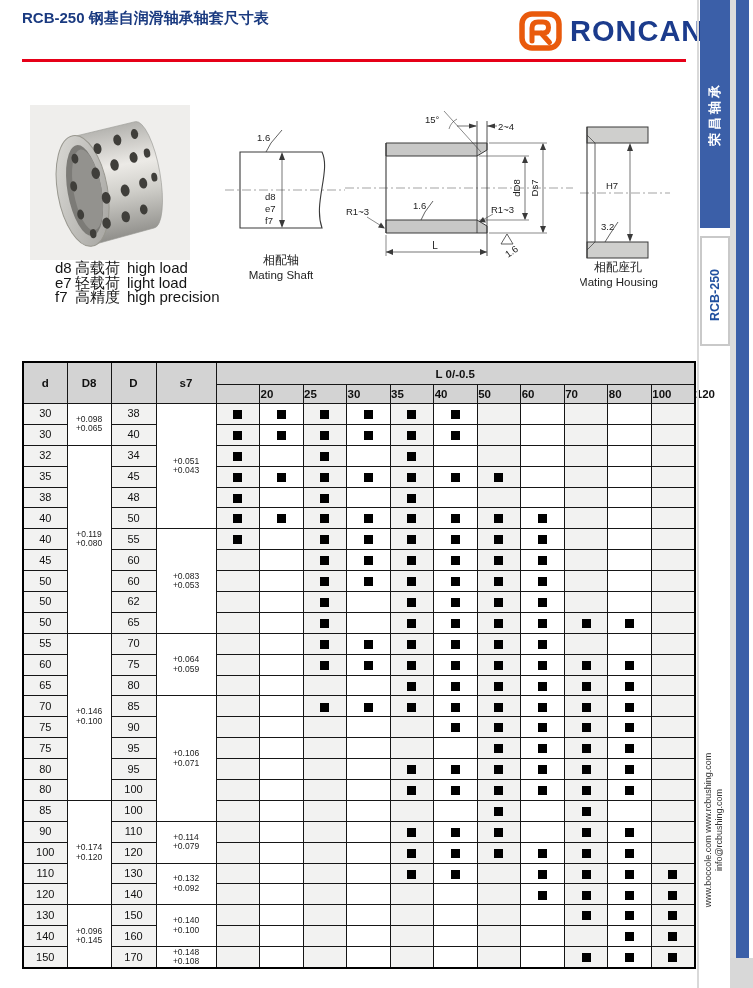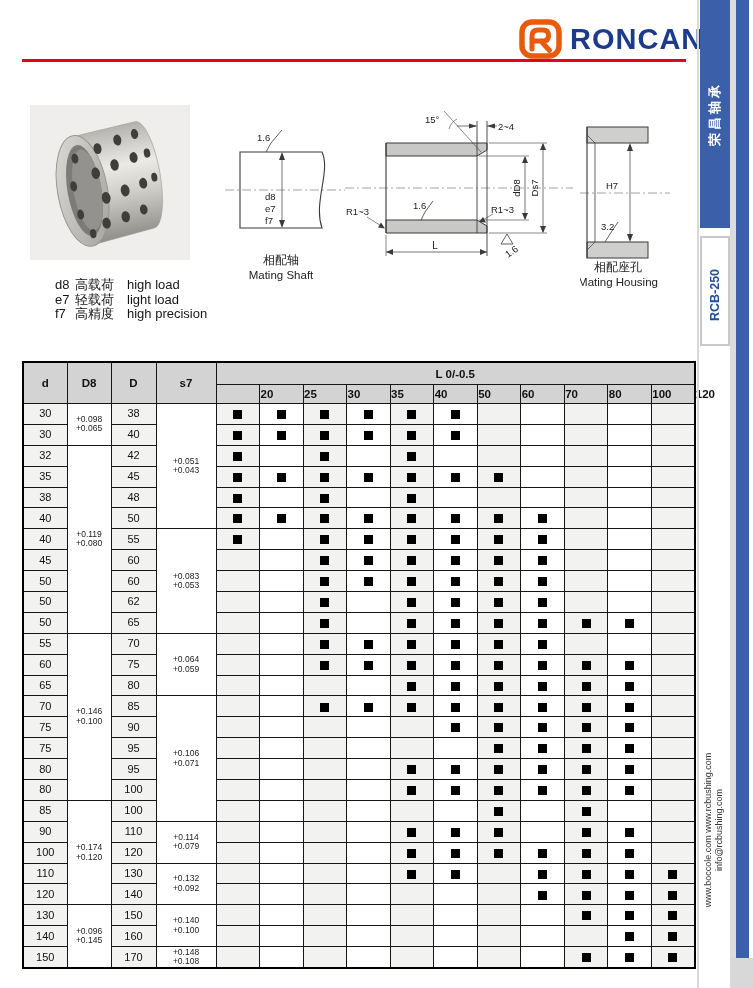--- a/index.html
+++ b/index.html
@@ -4,25 +4,25 @@
 <style>
   html,body { margin:0; padding:0; background:#fff; }
   #page {
     position:relative; width:753px; height:988px; overflow:hidden;
     background:#fff; font-family:"Liberation Sans","DejaVu Sans",sans-serif;
   }
   
   .title-zh { position:absolute; left:22px; top:9px; font-size:15px; font-weight:bold; color:#1a3a80; }
   .title-en { position:absolute; left:22px; top:30px; font-size:13.5px; font-weight:bold; color:#1c53a5; }
   .red-rule { position:absolute; left:22px; top:59px; width:664px; height:3px; background:#e60018; }
-  .logo { position:absolute; left:518px; top:16px; height:46px; display:flex; align-items:center; }
+  .logo { position:absolute; left:518px; top:8px; height:46px; display:flex; align-items:center; }
   .logo-word { font-size:29px; font-weight:bold; color:#1b3b8c; letter-spacing:1px; margin-left:6px; }
   .logo-reg { font-size:9px; color:#1b3b8c; vertical-align:top; position:relative; top:-12px; }
   
-  .legend { position:absolute; left:55px; top:278px; font-size:13px; color:#151515; line-height:14.5px; }
+  .legend { position:absolute; left:55px; top:261px; font-size:15px; color:#151515; line-height:14.5px; }
   .legend .code { display:inline-block; width:20px; }
   .legend .zh { display:inline-block; width:52px; }
   
   .drw { position:absolute; }
   .drw text { fill:#222; font-family:"Liberation Sans","DejaVu Sans",sans-serif; }
   
   .unit-note { position:absolute; left:400px; top:337px; width:296px; text-align:right; font-size:11px; color:#111; }
   
   .tbl-wrap { position:absolute; left:22px; top:361px; }
   table { border-collapse:collapse; table-layout:fixed; width:674px; border:2px solid #000; }
@@ -45,20 +45,21 @@
   .vtext { position:absolute; white-space:nowrap; transform:rotate(-90deg); transform-origin:center center; }
   .tab1-text { left:-60px; top:105px; width:150px; text-align:center; color:#fff; font-size:13px; font-weight:bold; letter-spacing:3px; position:absolute; }
   .tab2-text { left:-35px; top:50px; width:96px; text-align:center; color:#1f4f9e; font-size:12.5px; font-weight:bold; position:absolute; }
   .sb-web { position:absolute; left:590px; top:818px; width:250px; height:24px; transform:rotate(-90deg); transform-origin:center center; font-size:9px; color:#333; text-align:center; line-height:11px; }
 </style>
 </head>
 <body>
 
 <div id="page">
 
+  <div class="title-zh">RCB-250 钢基自润滑轴承轴套尺寸表</div>
   <div class="red-rule"></div>
 
   <div class="logo">
     <svg width="46" height="44" viewBox="0 0 46 44">
       <rect x="4" y="5" width="37" height="34" rx="10" fill="none" stroke="#e95a0c" stroke-width="5.5"></rect>
       <path d="M14,32 V19 Q14,13 20,13 H25 Q30.5,13 30.5,18.5 Q30.5,24 25,24 H17 M23,24 L31.5,33.5" fill="none" stroke="#e95a0c" stroke-width="5" stroke-linecap="round" stroke-linejoin="round"></path>
     </svg>
     <span class="logo-word">RONCAN</span>
     <span class="logo-reg">®</span>
   </div>
@@ -266,21 +267,21 @@
             <td class="cg"></td>
             <td class="cw"></td>
             <td class="cg"></td>
           </tr>
           <tr>
             <td class="cg">32</td>
             <td class="tol" rowspan="9">
               <div>+0.119</div>
               <div>+0.080</div>
             </td>
-            <td class="cg">42</td>
+            <td class="cg">34</td>
             <td class="cg"><span class="sq"></span></td>
             <td class="cw"></td>
             <td class="cg"><span class="sq"></span></td>
             <td class="cw"></td>
             <td class="cg"><span class="sq"></span></td>
             <td class="cw"></td>
             <td class="cg"></td>
             <td class="cw"></td>
             <td class="cg"></td>
             <td class="cw"></td>

